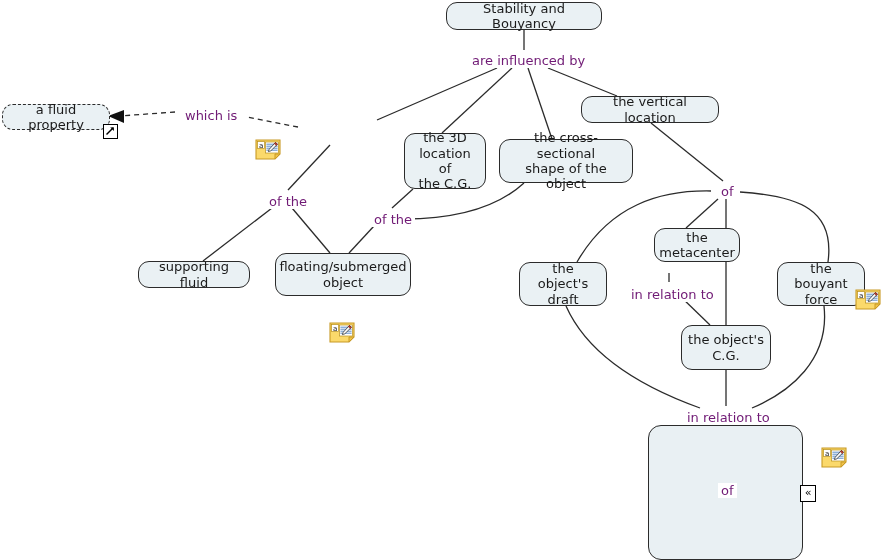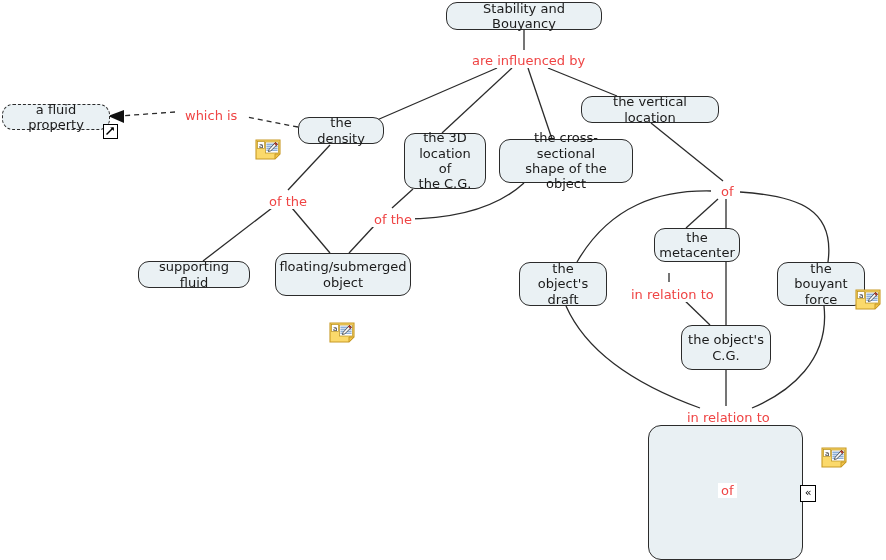--- a/index.html
+++ b/index.html
@@ -5,21 +5,21 @@
   html,body{margin:0;padding:0;background:#ffffff;}
   body{width:886px;height:560px;position:relative;overflow:hidden;
        font-family:"DejaVu Sans","Liberation Sans",sans-serif;}
   #canvas{position:absolute;left:0;top:0;width:886px;height:560px;}
   svg.links{position:absolute;left:0;top:0;width:886px;height:560px;pointer-events:none;}
   .node{position:absolute;box-sizing:border-box;background:#eaf1f4;
         border:1.3px solid #2b2b2b;border-radius:11px;
         display:flex;align-items:center;justify-content:center;text-align:center;
         font-size:13px;color:#1a1a1a;line-height:1.18;padding:3px 6px;}
   .node.dashed{border-style:dashed;background:#eaf1f4;}
-  .linklabel{position:absolute;font-size:13px;color:#ef4444;background:#ffffff;
+  .linklabel{position:absolute;font-size:13px;color:#701a75;background:#ffffff;
              white-space:nowrap;padding:0 3px;line-height:15px;}
   .groupbox{position:absolute;box-sizing:border-box;background:#e9f0f3;
             border:1.3px solid #2b2b2b;border-radius:13px;}
   .badge-arrow{position:absolute;width:15px;height:15px;background:#ffffff;
                border:1.4px solid #000;box-sizing:border-box;}
   .badge-arrow svg{display:block;}
   .badge-coll{position:absolute;width:16px;height:17px;background:#ffffff;
               border:1.4px solid #000;box-sizing:border-box;font-size:11px;
               line-height:14px;text-align:center;color:#000;}
   .note{position:absolute;width:26px;height:21px;}
@@ -73,21 +73,20 @@
 
     <polygon points="108,116 124,110 124,123" fill="#111111" stroke="none"></polygon>
   </svg>
 
   <div class="groupbox" style="left:648px;top:425px;width:155px;height:135px;"></div>
 
   <div class="node dashed" style="left:2px;top:104px;width:108px;height:26px;">a fluid property</div>
 
   <div class="node" style="left:446px;top:2px;width:156px;height:28px;">Stability and Bouyancy</div>
 
-  <div class="node" style="left:298px;top:117px;width:86px;height:27px;">the density</div>
 
   <div class="node" style="left:404px;top:133px;width:82px;height:56px;white-space:pre-line;">the 3D
 location of
 the C.G.</div>
 
   <div class="node" style="left:499px;top:139px;width:134px;height:44px;white-space:pre-line;">the cross-sectional
 shape of the object</div>
 
   <div class="node" style="left:581px;top:96px;width:138px;height:27px;">the vertical location</div>
 

